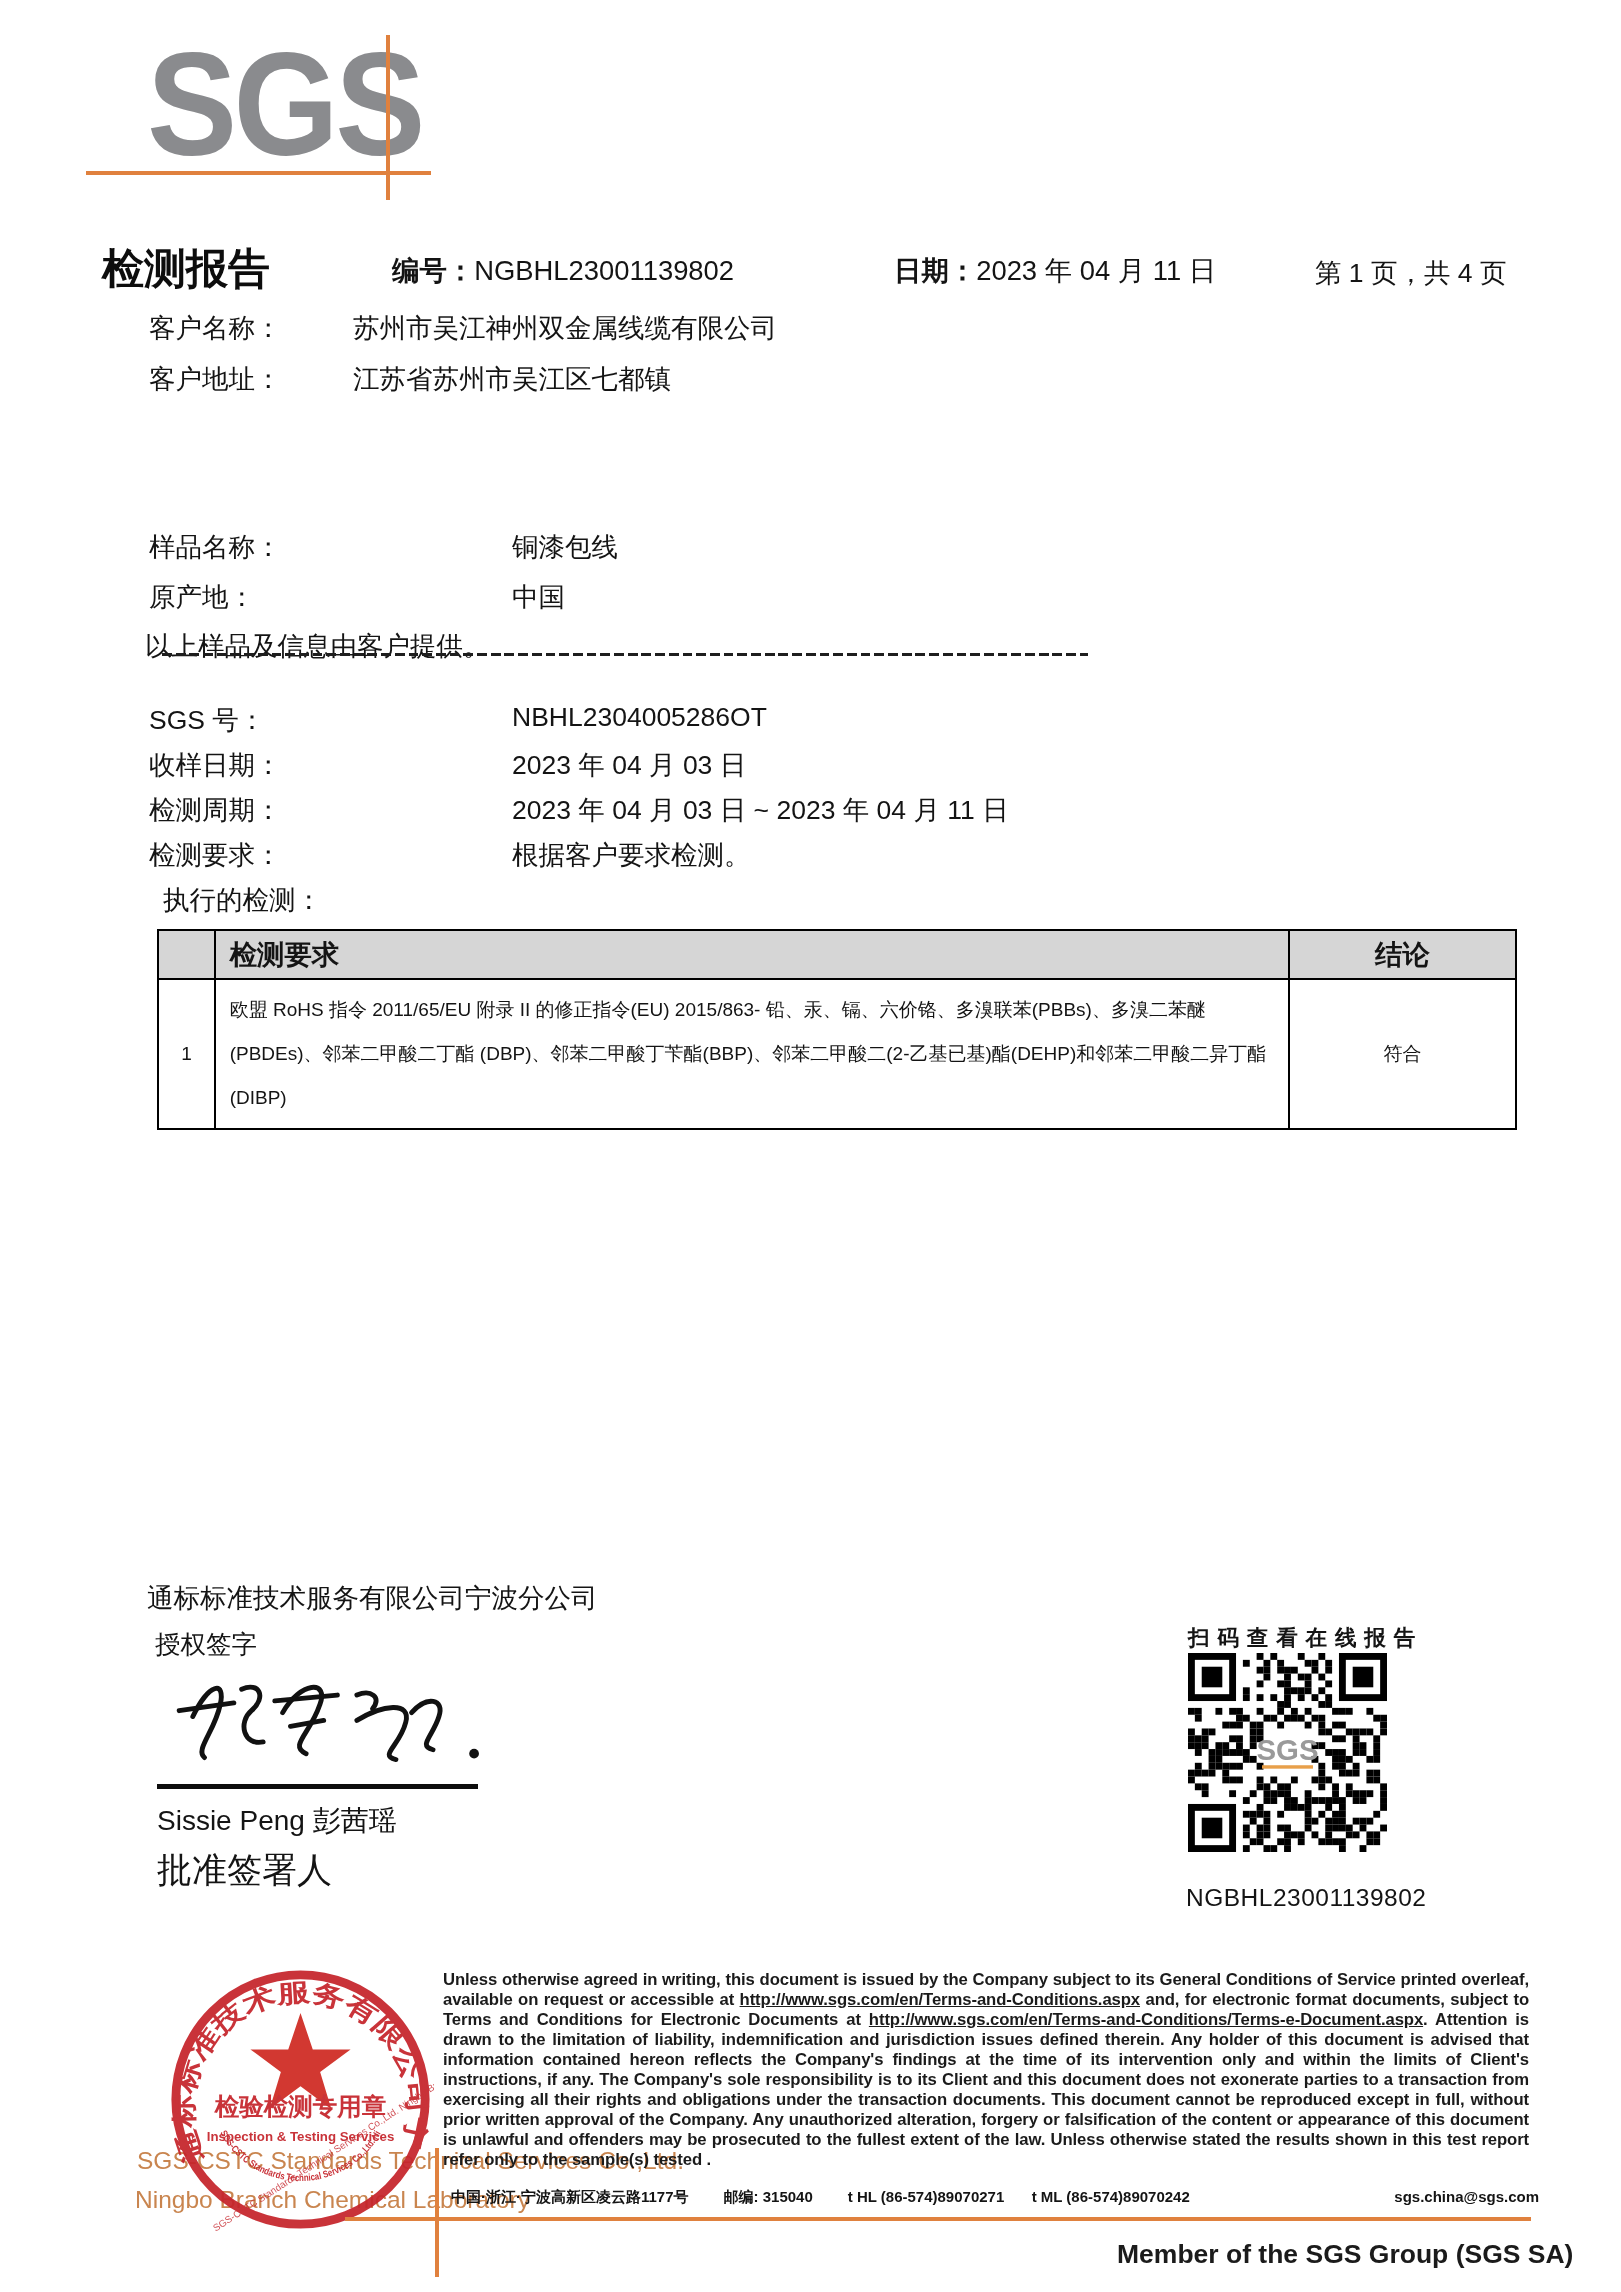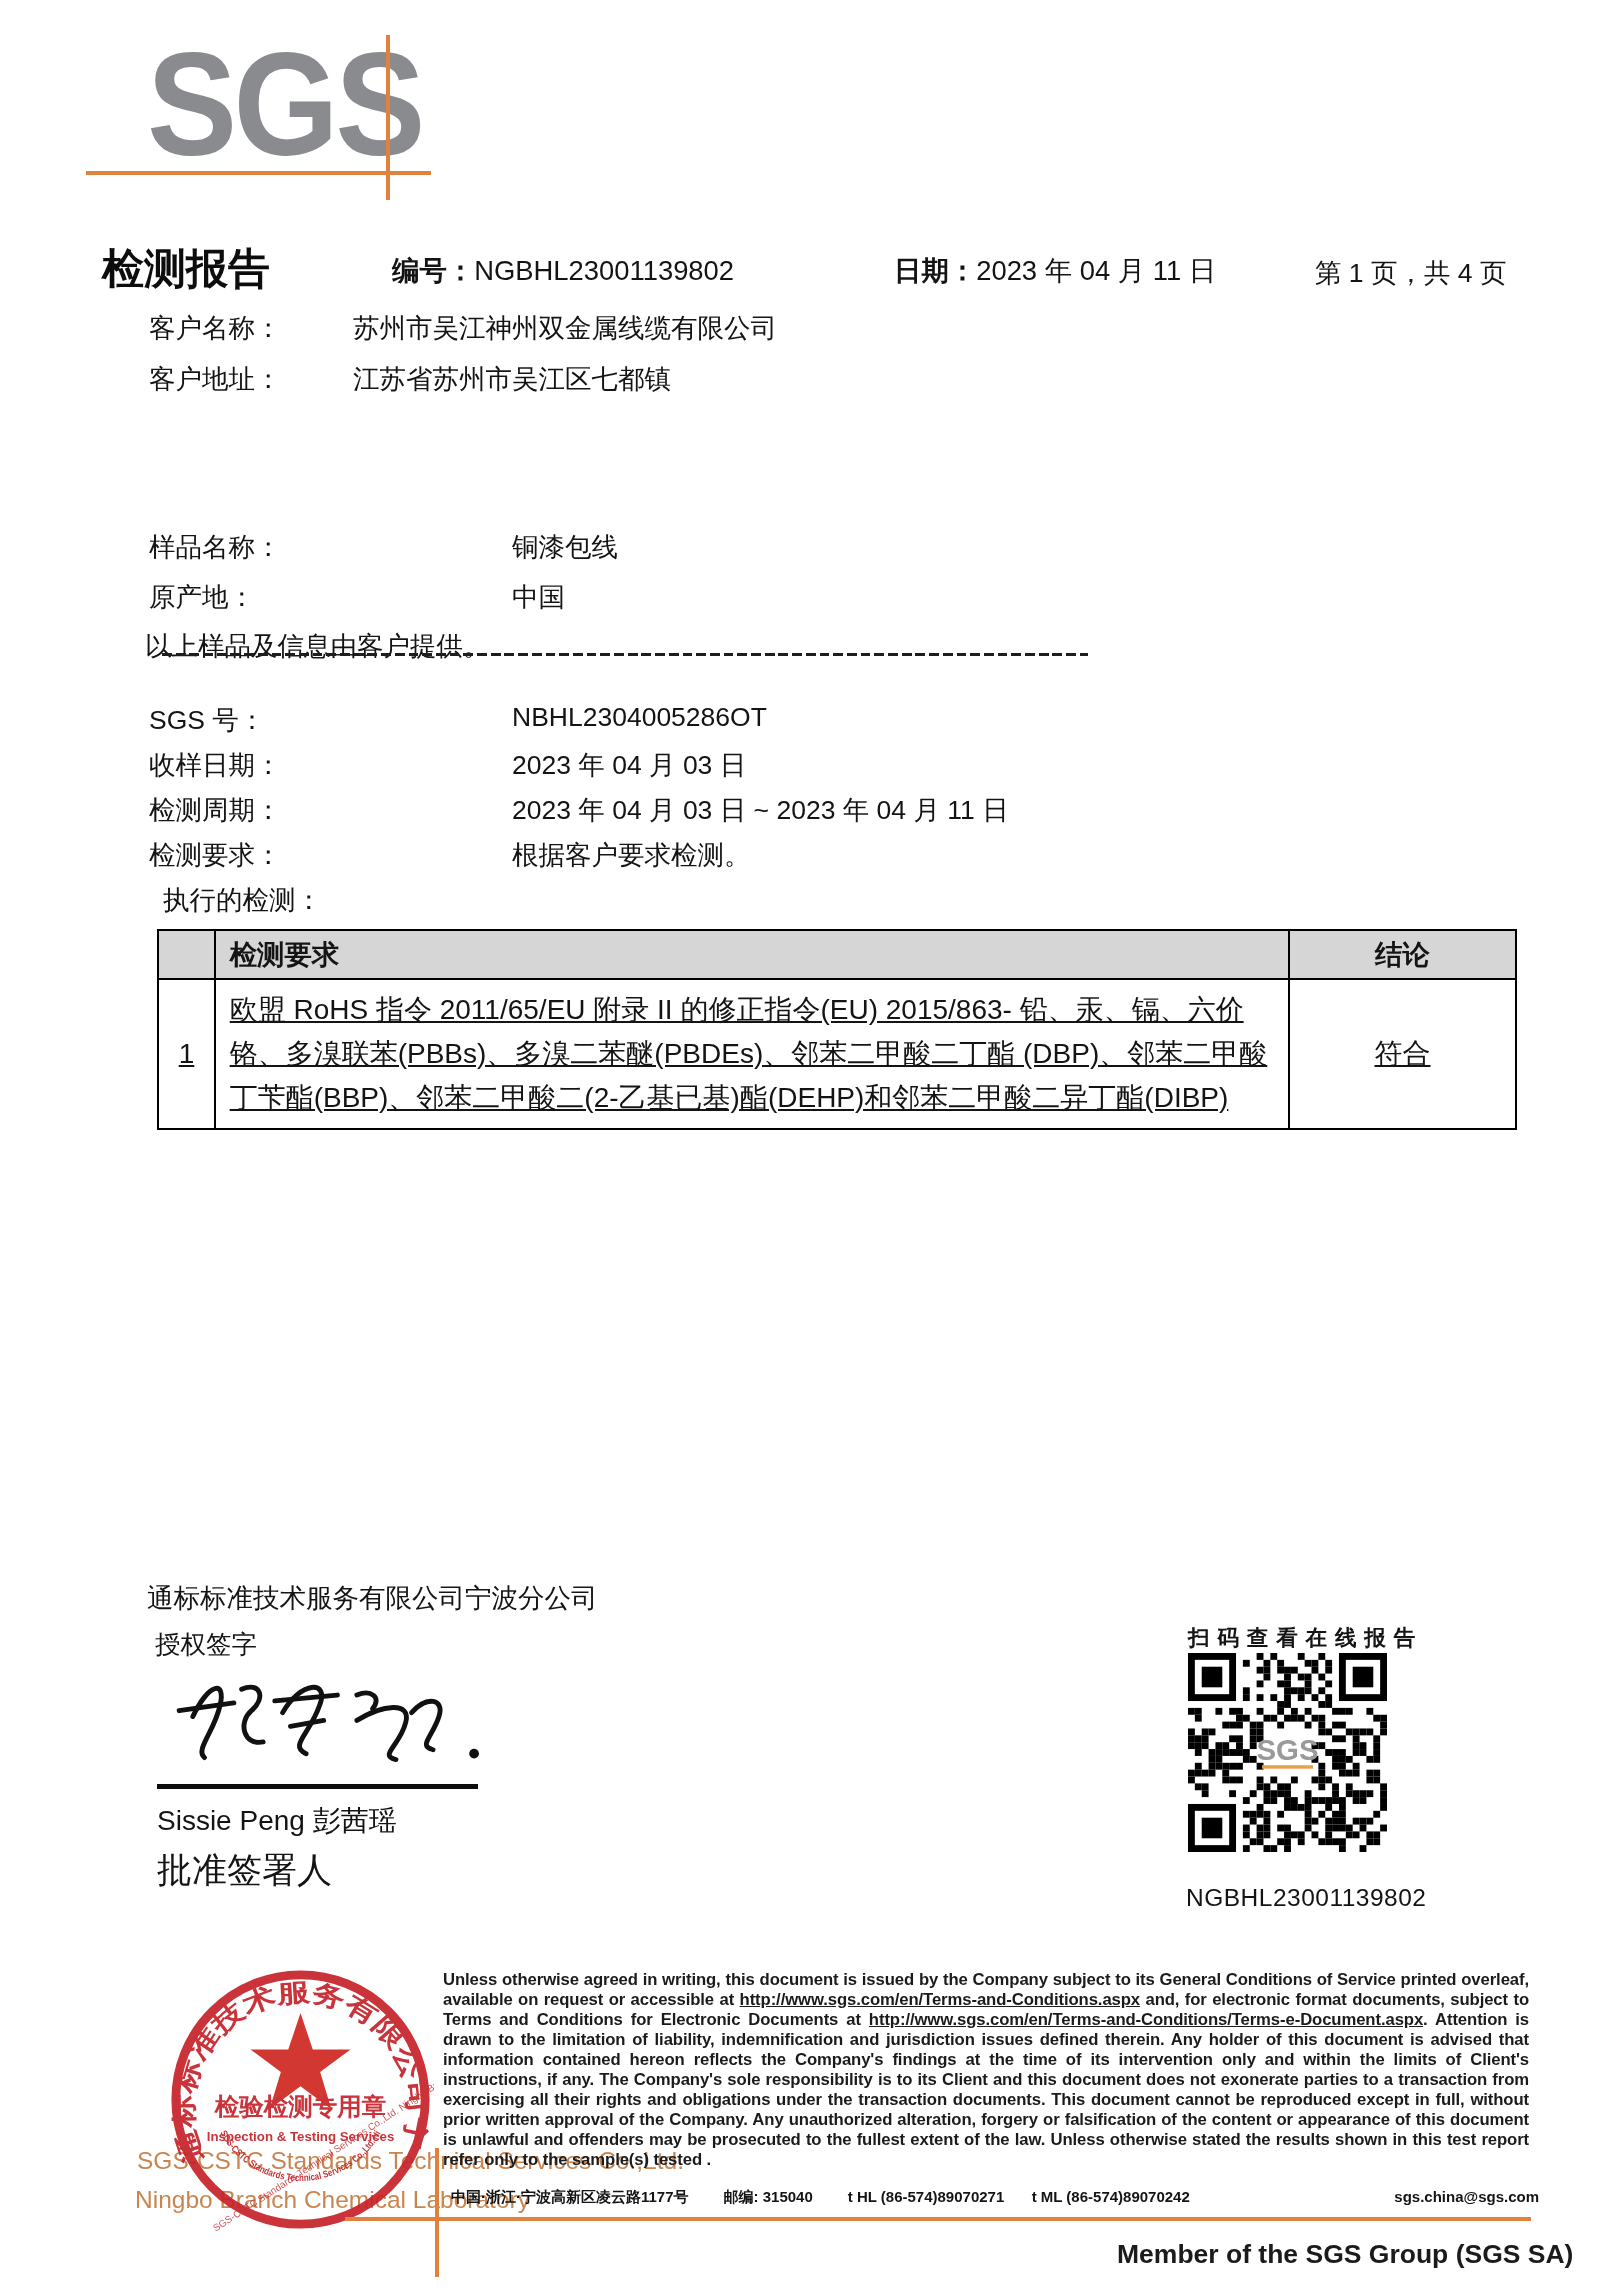--- a/index.html
+++ b/index.html
@@ -21,21 +21,21 @@
 
   .dashed-sep { height:2.9px;
     background:repeating-linear-gradient(90deg,#1e1e1e 0 9.8px,transparent 9.8px 13.7px); }
 
   
   table.result { border-collapse:collapse; table-layout:fixed; width:1358px; }
   table.result td, table.result th { border:2px solid #000; vertical-align:middle; }
   table.result thead th { background:#d6d6d6; height:49px; font-size:27.4px; font-weight:700;
      text-align:left; padding:0 13.7px; border-bottom:2.9px solid #000; }
   table.result thead th.c { text-align:center; padding:0; }
-  table.result td { font-size:28px; padding:7.8px 13.7px; line-height:44px;text-decoration:underline; }
+  table.result td { font-size:19px; padding:7.8px 13.7px; line-height:44px; }
   td.cell-no, td.cell-concl { text-align:center; padding:0; }
 
   
   .sig-line { background:#0d0d0d; }
   .sig-name { font-size:28px; }
   .sig-role { font-size:35px; }
 
   
   .qr-caption { font-size:21.6px; font-weight:700; letter-spacing:7.8px; white-space:nowrap; }
   .qr-code-text { font-size:24.5px; letter-spacing:0.5px; }

